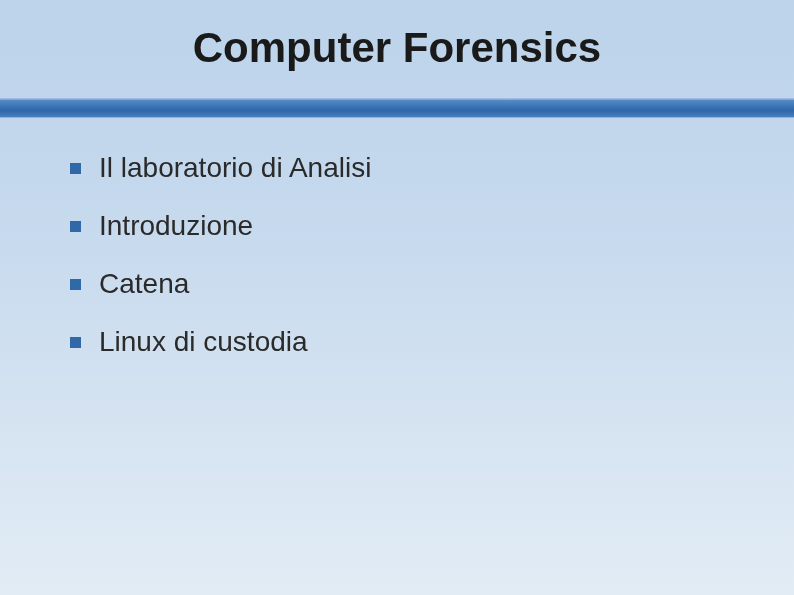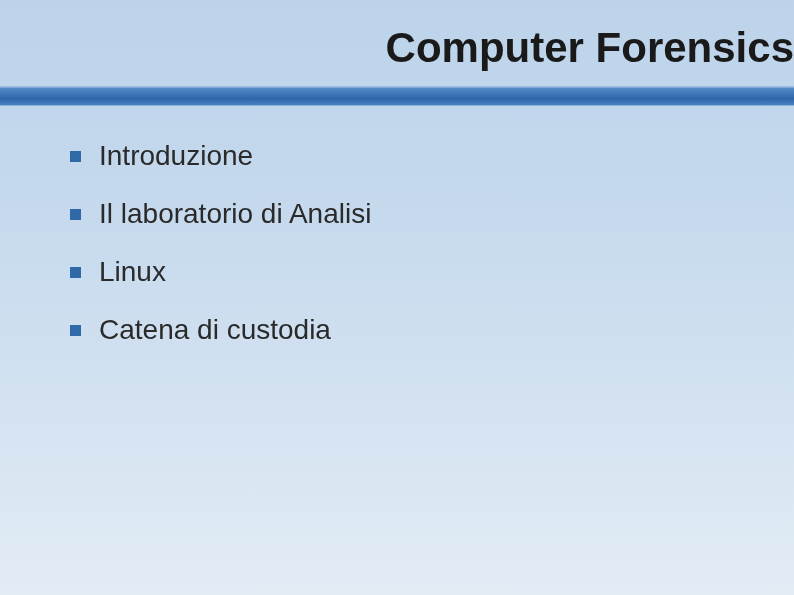--- a/index.html
+++ b/index.html
@@ -8,22 +8,22 @@
     font-family: Arial, Helvetica, sans-serif;
     background: linear-gradient(to bottom,
       #bcd3ea 0%,
       #c7daee 40%,
       #d5e3f1 70%,
       #e2ecf5 100%);
   }
   .title-band {
     width: 100%;
     padding-top: 24px;
-    padding-bottom: 14px;
-    text-align: right;
+    padding-bottom: 26px;
+    text-align: center;
   }
   .title-band h1 {
     font-size: 42px;
     font-weight: bold;
     color: #1a1a1a;
     letter-spacing: 0px;
   }
   .blue-bar {
     width: 100%;
     height: 20px;
@@ -61,27 +61,27 @@
 
 <div class="title-band">
   <h1>Computer Forensics</h1>
 </div>
 
 <div class="blue-bar"></div>
 
 <div class="content">
   <div class="item">
     <span class="bullet"></span>
+    <span class="item-text">Il laboratorio di Analisi</span>
+  </div>
+  <div class="item">
+    <span class="bullet"></span>
     <span class="item-text">Introduzione</span>
   </div>
   <div class="item">
     <span class="bullet"></span>
-    <span class="item-text">Il laboratorio di Analisi</span>
+    <span class="item-text">Catena</span>
   </div>
   <div class="item">
     <span class="bullet"></span>
-    <span class="item-text">Linux</span>
-  </div>
-  <div class="item">
-    <span class="bullet"></span>
-    <span class="item-text">Catena di custodia</span>
+    <span class="item-text">Linux di custodia</span>
   </div>
 </div>
 
 </body></html>

